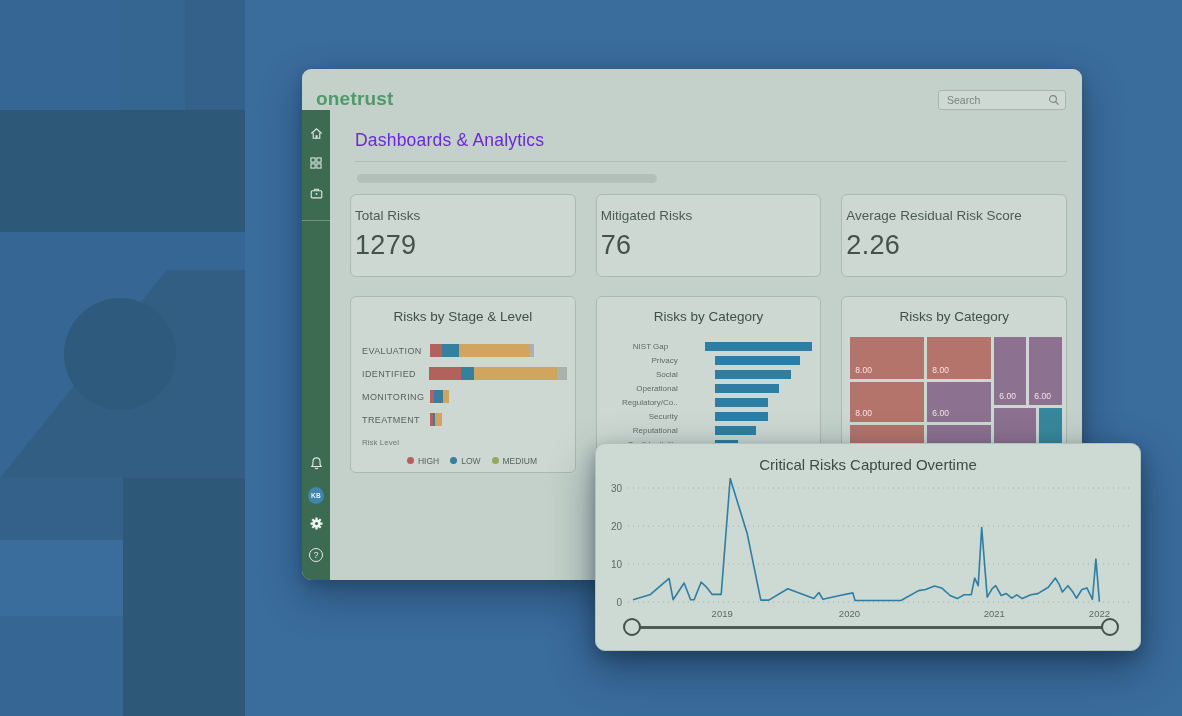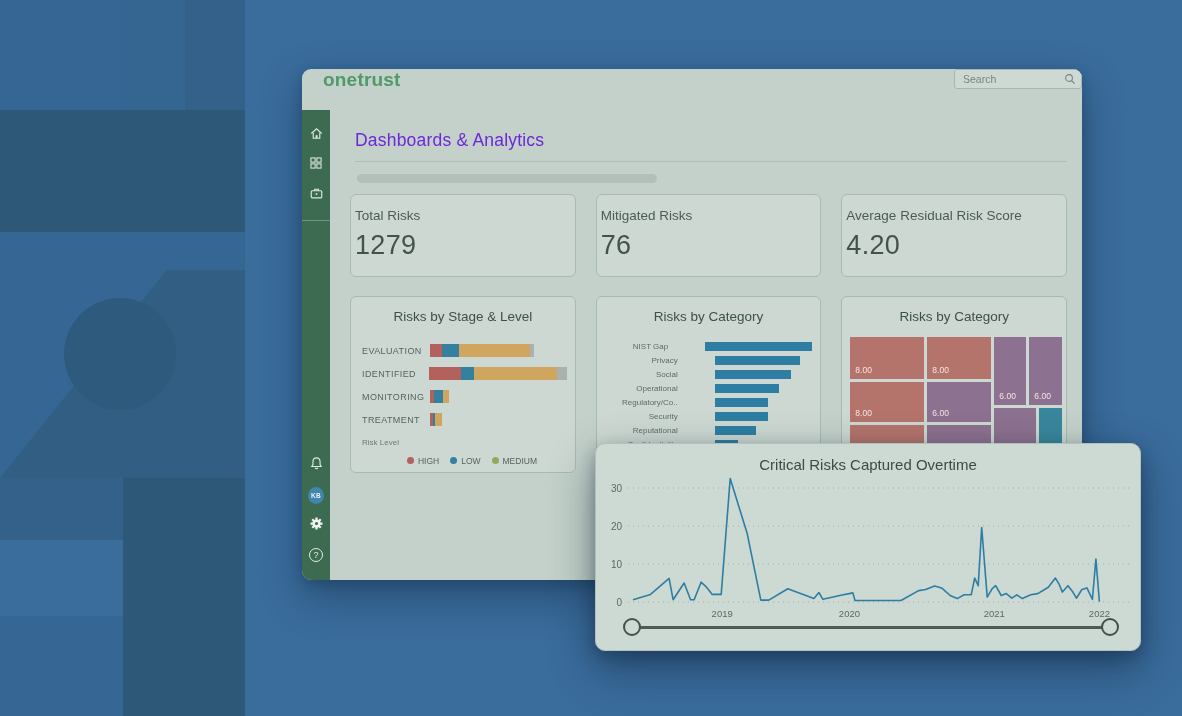--- a/index.html
+++ b/index.html
@@ -16,21 +16,21 @@
                     clip-path:polygon(0% 100%, 68% 0%, 100% 0%, 100% 100%); }
   .bg-circle      { left:64px; top:298px; width:112px; height:112px; border-radius:50%; background:#2e5a7d; }
   .bg-band-mid    { left:0; top:478px; width:123px; height:62px; background:#34618a; }
   .bg-band-low    { left:0; top:540px; width:123px; height:76px; background:#3a6d9c; }
   .bg-col-bottom  { left:123px; top:478px; width:122px; height:238px; background:#2e5878; }
 
   
   .window { position:absolute; left:302px; top:69px; width:780px; height:511px;
             background:#c3d1ca; border-radius:9px; overflow:hidden;
             box-shadow:0 16px 40px rgba(10,30,50,.38), 0 4px 12px rgba(10,30,50,.22); }
-  .win-header { height:41px; display:flex; align-items:flex-start; justify-content:space-between; padding:0 0 0 14px;margin-left:7px; }
+  .win-header { height:41px; display:flex; align-items:flex-end; justify-content:space-between; padding:0 16px 0 14px; }
   .logo { font-size:19px; font-weight:bold; letter-spacing:.2px; color:#4f9a69; }
   .search-box { position:relative; width:128px; }
   .search-box input { width:128px; height:20px; border:1px solid #a7b6af; border-radius:3px;
             background:#cdd9d2; font-family:inherit; font-size:10.5px; color:#46544f; padding:0 22px 0 8px; outline:none; }
   .search-box input::placeholder { color:#76857f; }
   .search-box svg { position:absolute; right:6px; top:4px; }
 
   .win-body { position:absolute; left:0; top:41px; right:0; bottom:0; display:flex; }
   .side-nav { width:28px; background:#3d6b51; display:flex; flex-direction:column; align-items:center; padding:10px 0 10px 0; }
   .nav-icon { width:16px; height:16px; margin:7px 0; display:flex; align-items:center; justify-content:center; cursor:pointer; }
@@ -189,21 +189,21 @@
         <div class="card kpi-card">
           <div class="kpi-label">Total Risks</div>
           <div class="kpi-value">1279</div>
         </div>
         <div class="card kpi-card">
           <div class="kpi-label">Mitigated Risks</div>
           <div class="kpi-value">76</div>
         </div>
         <div class="card kpi-card">
           <div class="kpi-label">Average Residual Risk Score</div>
-          <div class="kpi-value">4.20</div>
+          <div class="kpi-value">2.26</div>
         </div>
       </div>
 
       <div class="chart-row">
         <div class="card chart-card">
           <div class="chart-title">Risks by Stage &amp; Level</div>
           <div class="stage-rows" id="stage-rows">
               <div class="srow">
                 <span class="slabel">EVALUATION</span>
                 <span class="sbar">

